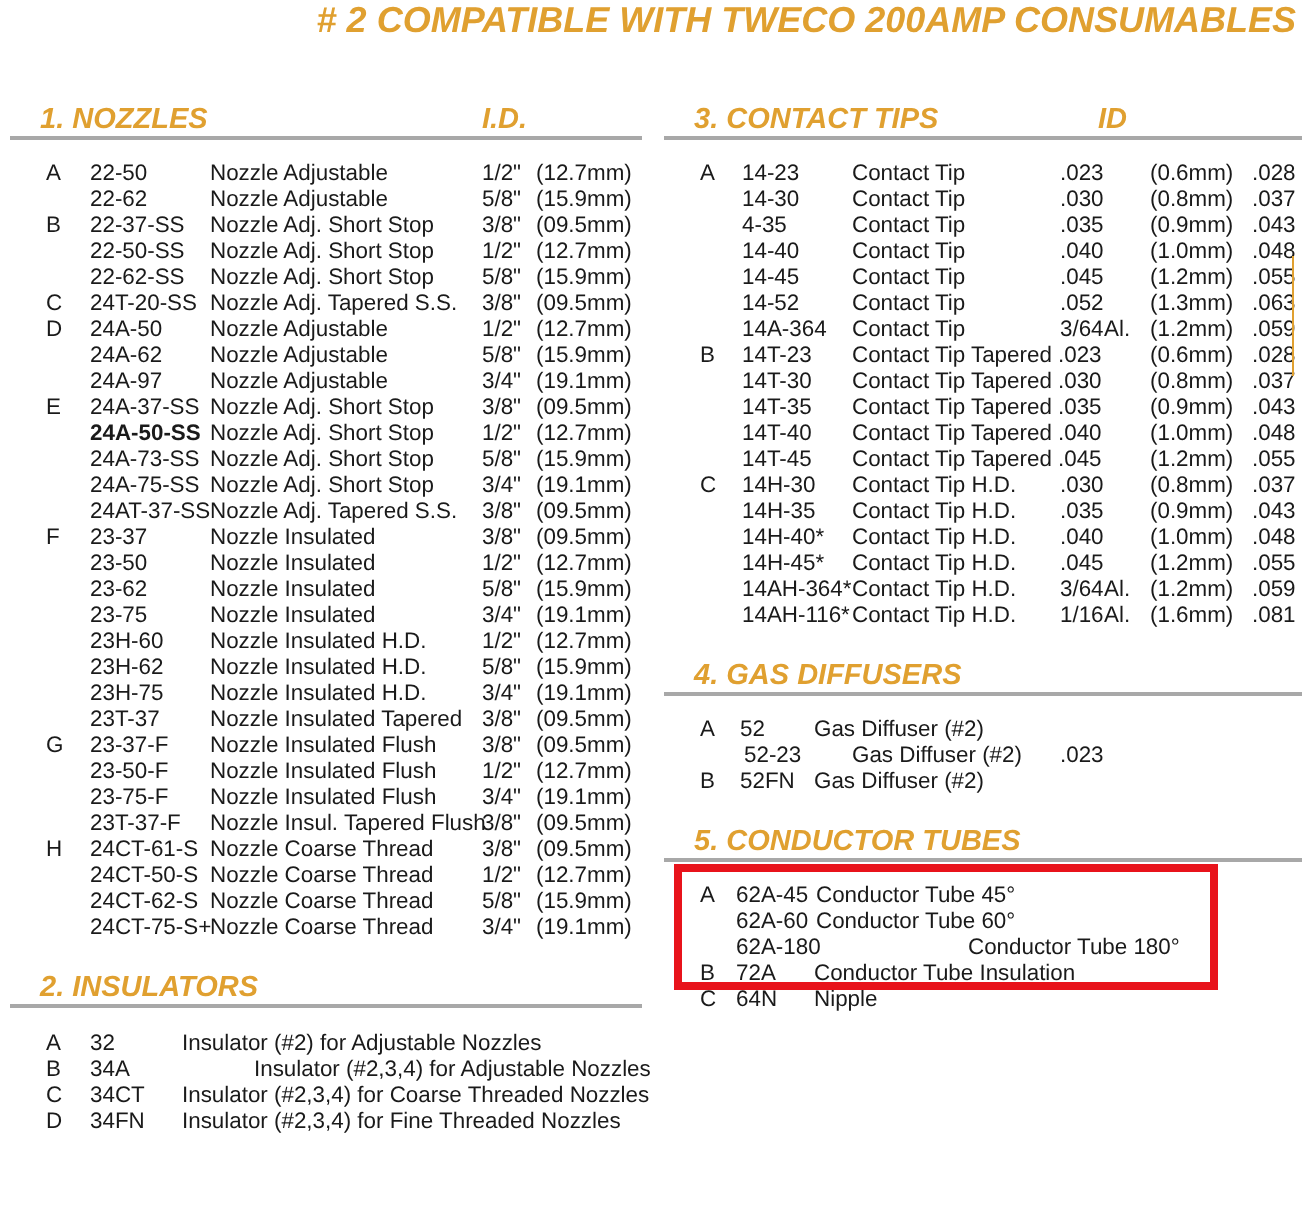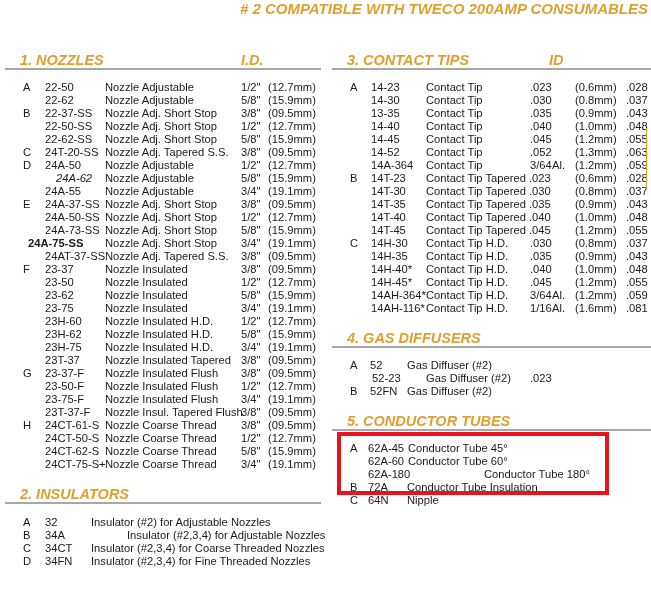--- a/index.html
+++ b/index.html
@@ -1,18 +1,18 @@
 <!DOCTYPE html>
 <html><head>
 <meta charset="utf-8">
 <style>
   html, body { margin: 0; padding: 0; background: #ffffff; }
   body { width: 651px; height: 603px; position: relative; overflow: hidden;
          font-family: "Liberation Sans", sans-serif; color: #1a1a1a; }
-  .banner { position: absolute; top: 0; right: 3px; font-size: 15px; font-weight: bold;
+  .banner { position: absolute; top: 0; right: 3px; font-size: 18px; font-weight: bold;
             font-style: italic; color: #e0a030; letter-spacing: 0px; white-space: nowrap; }
   .sec-head { position: absolute; font-size: 14.5px; font-weight: bold; font-style: italic;
               color: #e0a030; white-space: nowrap; }
   .rule { position: absolute; height: 2px; background: #a8a8a8; }
   .rows { position: absolute; font-size: 11.2px; line-height: 13px; }
   .row { position: relative; height: 13px; white-space: nowrap; }
   .row span { position: absolute; top: 0; }
   .redbox { position: absolute; border: 4px solid #e8131b; box-sizing: border-box; }
   .vline { position: absolute; width: 1px; background: #e0a030; }
 </style>
@@ -69,56 +69,56 @@
     </div>
     <div class="row">
       <span style="left: 23px;">D</span>
       <span style="left: 45px;">24A-50</span>
       <span style="left: 105px;">Nozzle Adjustable</span>
       <span style="left: 241px;">1/2"</span>
       <span style="left: 268px;">(12.7mm)</span>
     </div>
     <div class="row">
       <span style="left: 23px;"></span>
-      <span style="left: 56px; font-style: italic;">24A-62</span>
+      <span style="left: 45px;">24A-62</span>
       <span style="left: 105px;">Nozzle Adjustable</span>
       <span style="left: 241px;">5/8"</span>
       <span style="left: 268px;">(15.9mm)</span>
     </div>
     <div class="row">
       <span style="left: 23px;"></span>
-      <span style="left: 45px;">24A-55</span>
+      <span style="left: 45px;">24A-97</span>
       <span style="left: 105px;">Nozzle Adjustable</span>
       <span style="left: 241px;">3/4"</span>
       <span style="left: 268px;">(19.1mm)</span>
     </div>
     <div class="row">
       <span style="left: 23px;">E</span>
       <span style="left: 45px;">24A-37-SS</span>
       <span style="left: 105px;">Nozzle Adj. Short Stop</span>
       <span style="left: 241px;">3/8"</span>
       <span style="left: 268px;">(09.5mm)</span>
     </div>
     <div class="row">
       <span style="left: 23px;"></span>
-      <span style="left: 45px;">24A-50-SS</span>
+      <span style="left: 45px; font-weight: bold;">24A-50-SS</span>
       <span style="left: 105px;">Nozzle Adj. Short Stop</span>
       <span style="left: 241px;">1/2"</span>
       <span style="left: 268px;">(12.7mm)</span>
     </div>
     <div class="row">
       <span style="left: 23px;"></span>
       <span style="left: 45px;">24A-73-SS</span>
       <span style="left: 105px;">Nozzle Adj. Short Stop</span>
       <span style="left: 241px;">5/8"</span>
       <span style="left: 268px;">(15.9mm)</span>
     </div>
     <div class="row">
       <span style="left: 23px;"></span>
-      <span style="left: 28px; font-weight: bold;">24A-75-SS</span>
+      <span style="left: 45px;">24A-75-SS</span>
       <span style="left: 105px;">Nozzle Adj. Short Stop</span>
       <span style="left: 241px;">3/4"</span>
       <span style="left: 268px;">(19.1mm)</span>
     </div>
     <div class="row">
       <span style="left: 23px;"></span>
       <span style="left: 45px;">24AT-37-SS</span>
       <span style="left: 105px;">Nozzle Adj. Tapered S.S.</span>
       <span style="left: 241px;">3/8"</span>
       <span style="left: 268px;">(09.5mm)</span>
@@ -279,21 +279,21 @@
       <span style="left: 20px;"></span>
       <span style="left: 41px;">14-30</span>
       <span style="left: 96px;">Contact Tip</span>
       <span style="left: 200px;">.030</span>
       <span style="left: 222px;"></span>
       <span style="left: 245px;">(0.8mm)</span>
       <span style="left: 296px;">.037</span>
     </div>
     <div class="row">
       <span style="left: 20px;"></span>
-      <span style="left: 41px;">13-35</span>
+      <span style="left: 41px;">4-35</span>
       <span style="left: 96px;">Contact Tip</span>
       <span style="left: 200px;">.035</span>
       <span style="left: 222px;"></span>
       <span style="left: 245px;">(0.9mm)</span>
       <span style="left: 296px;">.043</span>
     </div>
     <div class="row">
       <span style="left: 20px;"></span>
       <span style="left: 41px;">14-40</span>
       <span style="left: 96px;">Contact Tip</span>

